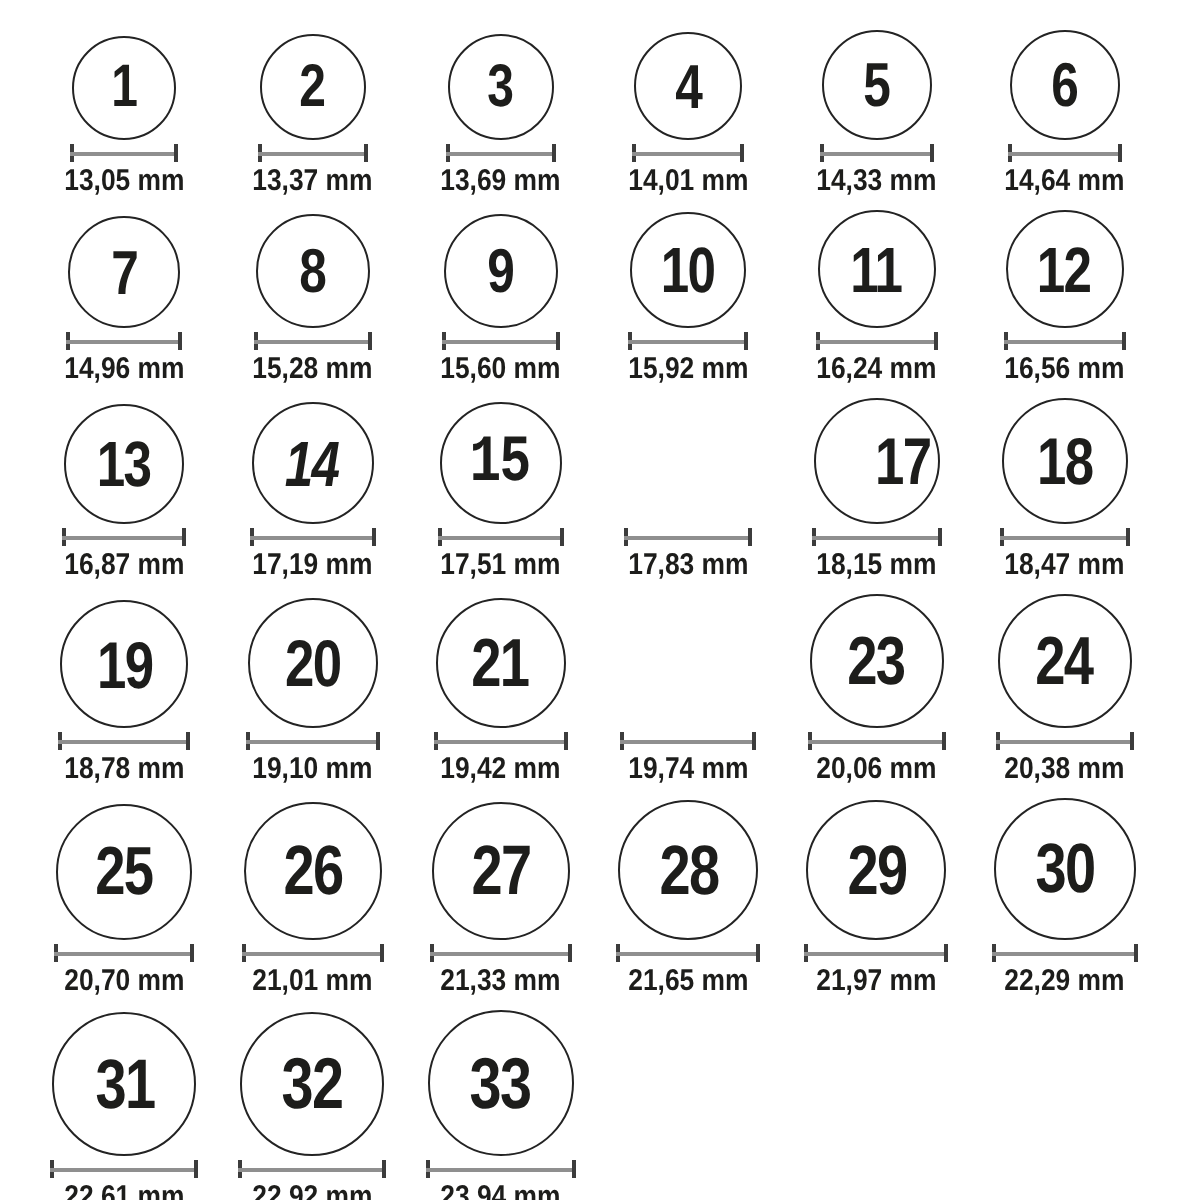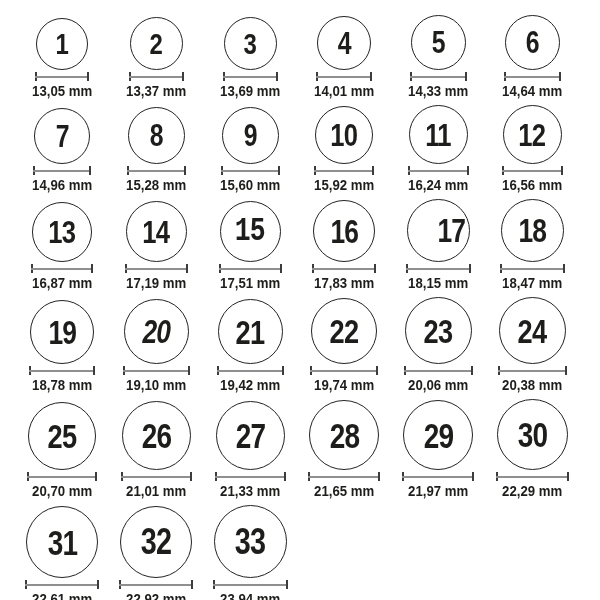--- a/index.html
+++ b/index.html
@@ -223,21 +223,21 @@
           <span class="num" style="font-size: 32px;">13</span>
         </div>
         <div class="dim" style="width: 62px;">
           <span class="tick l"></span>
           <span class="line"></span>
           <span class="tick r"></span>
         </div>
         <div class="label">16,87 mm</div>
       </div>
       <div class="cell">
-        <div class="circle" style="width: 61px; height: 61px;">
+        <div class="circle" style="width: 61px; height: 61px; font-style: italic;">
           <span class="num" style="font-size: 32px;">14</span>
         </div>
         <div class="dim" style="width: 63px;">
           <span class="tick l"></span>
           <span class="line"></span>
           <span class="tick r"></span>
         </div>
         <div class="label">17,19 mm</div>
       </div>
       <div class="cell">
@@ -245,23 +245,20 @@
           <span class="num" style="font-size: 33px;">15</span>
         </div>
         <div class="dim" style="width: 63px;">
           <span class="tick l"></span>
           <span class="line"></span>
           <span class="tick r"></span>
         </div>
         <div class="label">17,51 mm</div>
       </div>
       <div class="cell">
-        <div class="circle" style="width: 62px; height: 62px;">
-          <span class="num" style="font-size: 33px;">16</span>
-        </div>
         <div class="dim" style="width: 64px;">
           <span class="tick l"></span>
           <span class="line"></span>
           <span class="tick r"></span>
         </div>
         <div class="label">17,83 mm</div>
       </div>
       <div class="cell">
         <div class="circle" style="width: 63px; height: 63px; justify-content: flex-end;">
           <span class="num" style="font-size: 33px;">17</span>
@@ -291,21 +288,21 @@
           <span class="num" style="font-size: 33px;">19</span>
         </div>
         <div class="dim" style="width: 66px;">
           <span class="tick l"></span>
           <span class="line"></span>
           <span class="tick r"></span>
         </div>
         <div class="label">18,78 mm</div>
       </div>
       <div class="cell">
-        <div class="circle" style="width: 65px; height: 65px; font-style: italic;">
+        <div class="circle" style="width: 65px; height: 65px;">
           <span class="num" style="font-size: 33px;">20</span>
         </div>
         <div class="dim" style="width: 67px;">
           <span class="tick l"></span>
           <span class="line"></span>
           <span class="tick r"></span>
         </div>
         <div class="label">19,10 mm</div>
       </div>
       <div class="cell">
@@ -313,23 +310,20 @@
           <span class="num" style="font-size: 34px;">21</span>
         </div>
         <div class="dim" style="width: 67px;">
           <span class="tick l"></span>
           <span class="line"></span>
           <span class="tick r"></span>
         </div>
         <div class="label">19,42 mm</div>
       </div>
       <div class="cell">
-        <div class="circle" style="width: 66px; height: 66px;">
-          <span class="num" style="font-size: 34px;">22</span>
-        </div>
         <div class="dim" style="width: 68px;">
           <span class="tick l"></span>
           <span class="line"></span>
           <span class="tick r"></span>
         </div>
         <div class="label">19,74 mm</div>
       </div>
       <div class="cell">
         <div class="circle" style="width: 67px; height: 67px;">
           <span class="num" style="font-size: 34px;">23</span>

